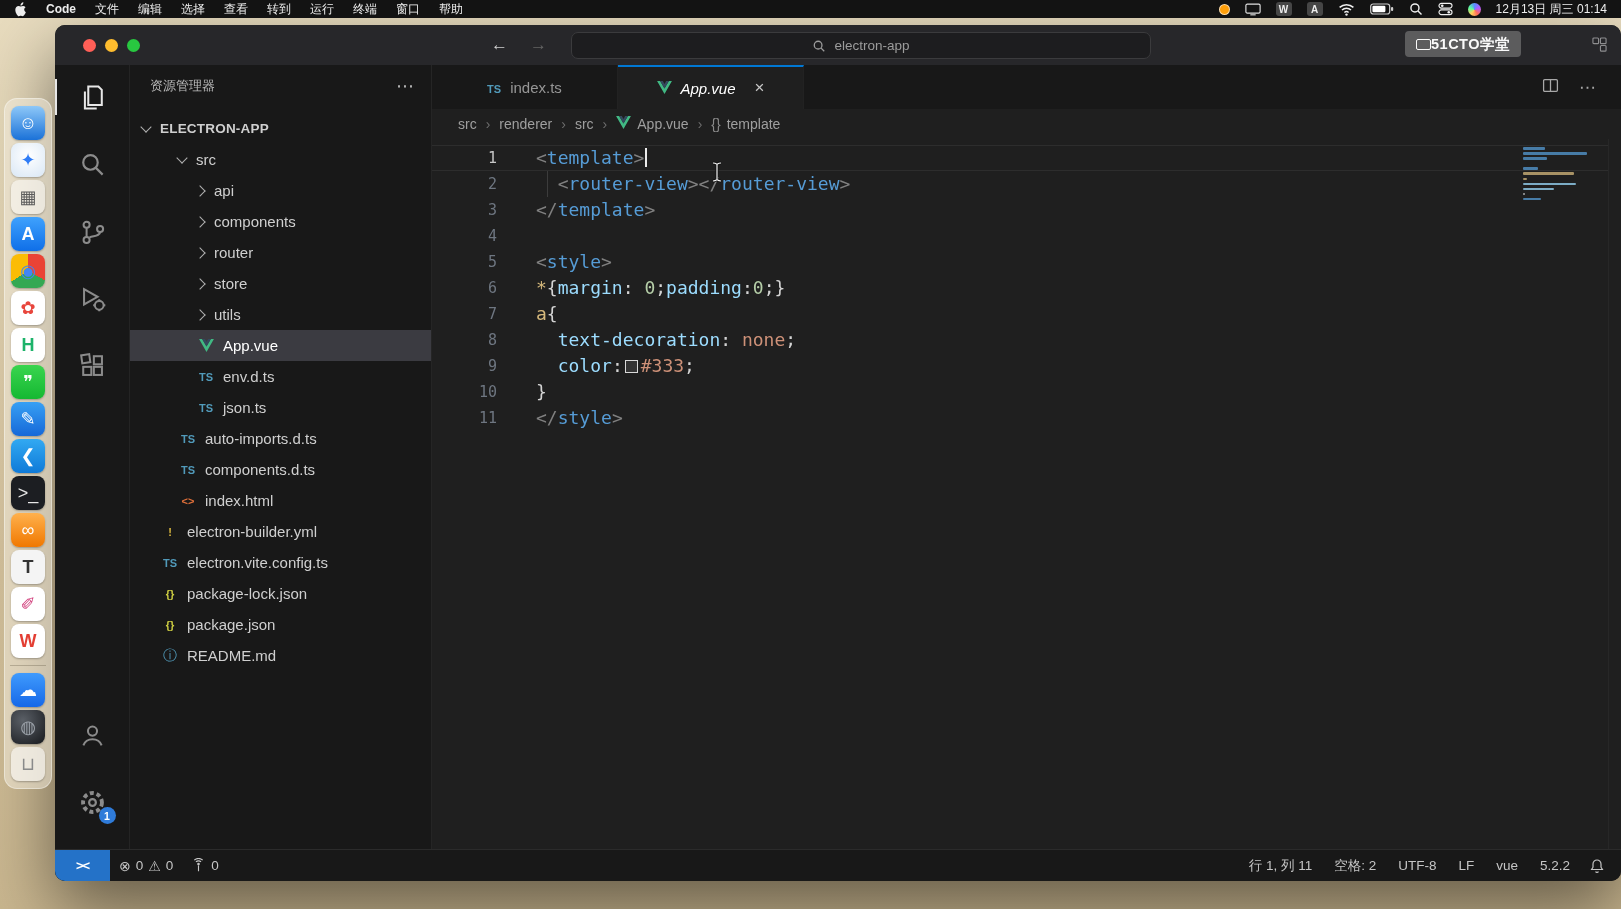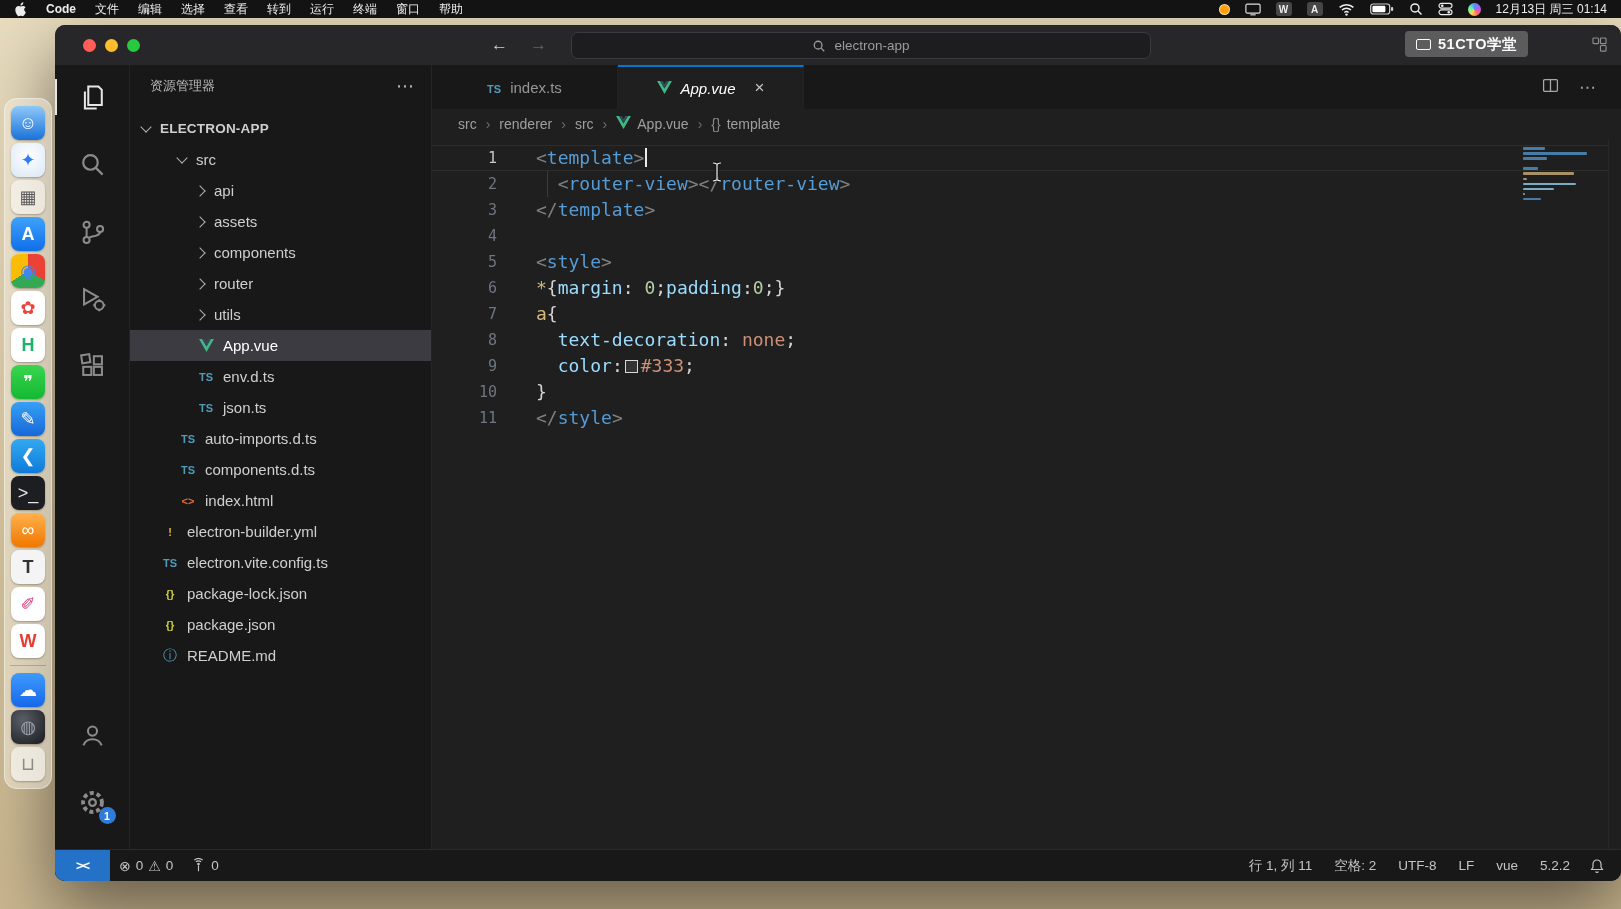--- a/index.html
+++ b/index.html
@@ -28,21 +28,21 @@
   
   .window{position:absolute;left:55px;top:25px;width:1566px;height:856px;background:#1f1f1f;border-radius:10px;box-shadow:0 28px 70px rgba(0,0,0,.5);display:flex;flex-direction:column;overflow:hidden;color:#ccc}
 
   .titlebar{height:40px;background:#27272a;flex:none;position:relative;display:flex;align-items:center}
   .lights{display:flex;gap:9px;margin-left:28px}
   .light{width:13px;height:13px;border-radius:50%}
   .l-close{background:#ff5f57}.l-min{background:#febc2e}.l-max{background:#28c840}
   .navbtns{position:absolute;left:436px;display:flex;gap:22px;font-size:17px}
   .nav-back{color:#d0d0d0}.nav-fwd{color:#646464}
   .cmdcenter{position:absolute;left:516px;top:7px;width:580px;height:27px;background:#1d1d1f;border:1px solid #3b3b3d;border-radius:7px;display:flex;align-items:center;justify-content:center;gap:8px;color:#9c9c9c;font-size:13.5px;cursor:pointer}
-  .watermark{position:absolute;left:1350px;top:6px;height:26px;background:rgba(150,150,150,.48);border-radius:4px;color:#fafafa;display:flex;align-items:center;gap:7px;padding:0 11px;font-size:14.5px;font-weight:bold;letter-spacing:.5px}
+  .watermark{position:absolute;left:1350px;top:6px;height:26px;background:rgba(150,150,150,.48);border-radius:4px;color:#fafafa;display:flex;align-items:center;padding:0 11px;font-size:14.5px;font-weight:bold;letter-spacing:.5px}
   .wm-logo{width:15px;height:11px;border:1.6px solid #fafafa;border-radius:2px}
   .tb-grid{position:absolute;right:14px;top:12px;color:#8e8e90}
 
   .wbody{flex:1;display:flex;min-height:0}
 
   
   .activitybar{width:75px;background:#181818;border-right:1px solid #242424;display:flex;flex-direction:column;align-items:center;padding-top:4px;flex:none}
   .ab-ic{width:75px;height:56px;display:flex;align-items:center;justify-content:center;color:#8b8b8b;position:relative;cursor:pointer;margin-bottom:11px}
   .ab-ic.active{color:#e7e7e7}
   .ab-ic.active::before{content:"";position:absolute;left:0;top:10px;bottom:10px;width:2px;background:#e7e7e7}
@@ -333,29 +333,29 @@
           <div class="trow" style="padding-left: 48px;">
             <span class="chev down"></span>
             <span class="tlabel">src</span>
           </div>
           <div class="trow" style="padding-left: 66px;">
             <span class="chev right"></span>
             <span class="tlabel">api</span>
           </div>
           <div class="trow" style="padding-left: 66px;">
             <span class="chev right"></span>
-            <span class="tlabel">assets</span>
-          </div>
-          <div class="trow" style="padding-left: 66px;">
-            <span class="chev right"></span>
             <span class="tlabel">components</span>
           </div>
           <div class="trow" style="padding-left: 66px;">
             <span class="chev right"></span>
             <span class="tlabel">router</span>
+          </div>
+          <div class="trow" style="padding-left: 66px;">
+            <span class="chev right"></span>
+            <span class="tlabel">store</span>
           </div>
           <div class="trow" style="padding-left: 66px;">
             <span class="chev right"></span>
             <span class="tlabel">utils</span>
           </div>
           <div class="trow sel" style="padding-left: 66px;">
             <span class="ficow">
               <svg width="15" height="13" viewBox="0 0 16 14">
                 <path d="M0 0h3.3L8 8.2 12.7 0H16L8 14z" fill="#41b883"></path>
                 <path d="M3.3 0h2.9L8 3.1 9.8 0h2.9L8 8.2z" fill="#34495e"></path>

